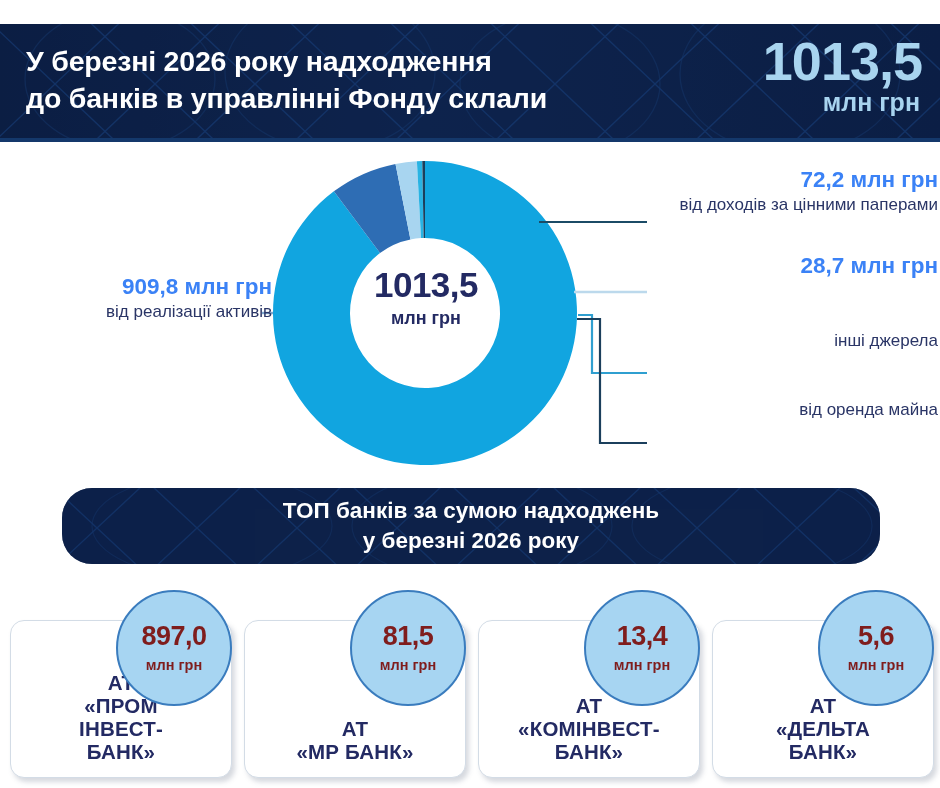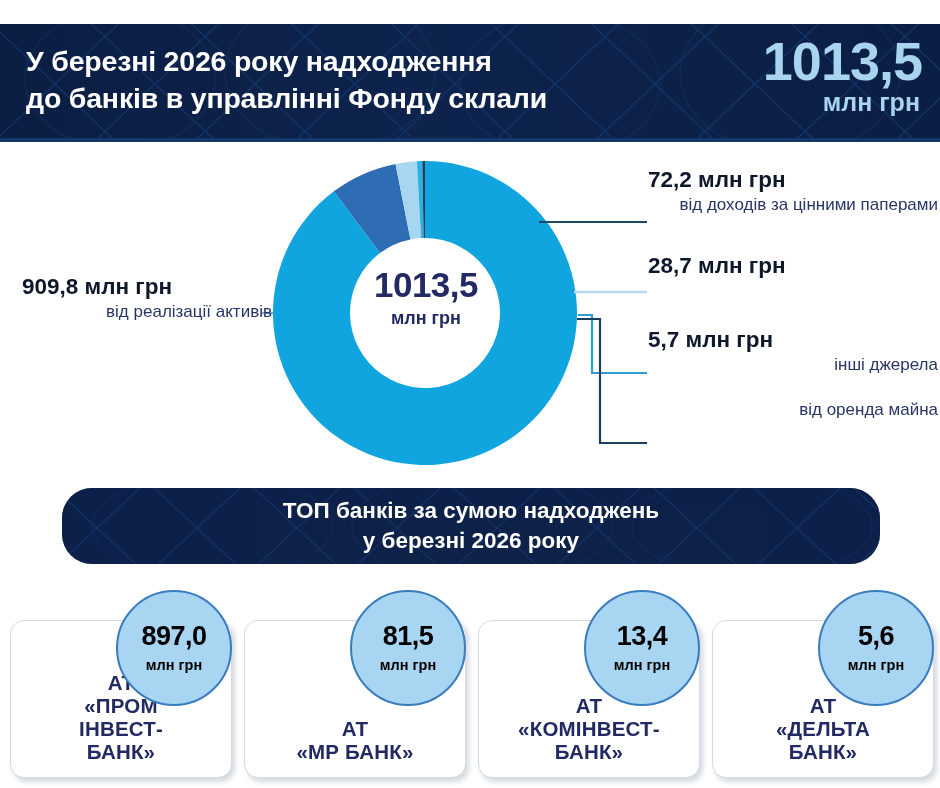--- a/index.html
+++ b/index.html
@@ -52,21 +52,21 @@
   .donut-svg{position:absolute;left:262px;top:5px;}
   .donut-center{
     position:absolute;left:350px;top:125px;width:152px;
     text-align:center;color:#232a63;pointer-events:none;
   }
   .donut-center .big{font-size:35px;font-weight:bold;line-height:1;letter-spacing:-.5px;}
   .donut-center .sml{font-size:18px;font-weight:bold;line-height:1;margin-top:7px;}
 
   
   .cal{position:absolute;}
-  .cal .v{color:#0f172a;font-size:22.5px;font-weight:bold;line-height:1.05;white-space:nowrap;}
+  .cal .v{color:#3b82f6;font-size:22.5px;font-weight:bold;line-height:1.05;white-space:nowrap;text-align:right;}
   .cal .d{color:#2a3566;font-size:17px;font-weight:normal;line-height:1.16;margin-top:3px;text-align:right;}
   .cal-left{left:22px;top:133px;width:250px;}
   .cal-left .d{color:#2a3566;}
   .cal-72{left:648px;top:26px;width:290px;}
   .cal-22{left:648px;top:112px;width:290px;}
   .cal-57{left:648px;top:186px;width:290px;}
   .cal-29{left:648px;top:255px;width:290px;}
 
   
   .banner{
@@ -96,21 +96,21 @@
   .card.c0{left:10px;}
   .card.c1{left:244px;}
   .card.c2{left:478px;}
   .card.c3{left:712px;}
 
   .bubble{
     position:absolute;top:-22px;width:116px;height:116px;border-radius:50%;
     background:#a7d5f2;border:2px solid #3a7cbe;
     box-sizing:border-box;
     display:flex;flex-direction:column;align-items:center;justify-content:center;
-    color:#000000;
+    color:#7f1d1d;
   }
   .bubble .bv{font-size:27px;font-weight:bold;line-height:1;letter-spacing:-.5px;}
   .bubble .bu{font-size:14.5px;font-weight:bold;line-height:1;margin-top:8px;}
   .bubble.b0{left:116px;}
   .bubble.b1{left:350px;}
   .bubble.b2{left:584px;}
   .bubble.b3{left:818px;}
 </style>
 </head>
 <body>
@@ -199,21 +199,20 @@
       <div class="v">72,2 млн грн</div>
       <div class="d">від доходів за цінними
 паперами</div>
     </div>
 
     <div class="cal cal-22">
       <div class="v">28,7 млн грн</div>
     </div>
 
     <div class="cal cal-57">
-      <div class="v">5,7 млн грн</div>
       <div class="d">інші джерела</div>
     </div>
 
     <div class="cal cal-29">
       <div class="d">від оренда майна</div>
     </div>
   </div>
 
   <div class="banner">
     <svg class="pattern" width="818" height="76" viewBox="0 0 818 76" preserveAspectRatio="none">

